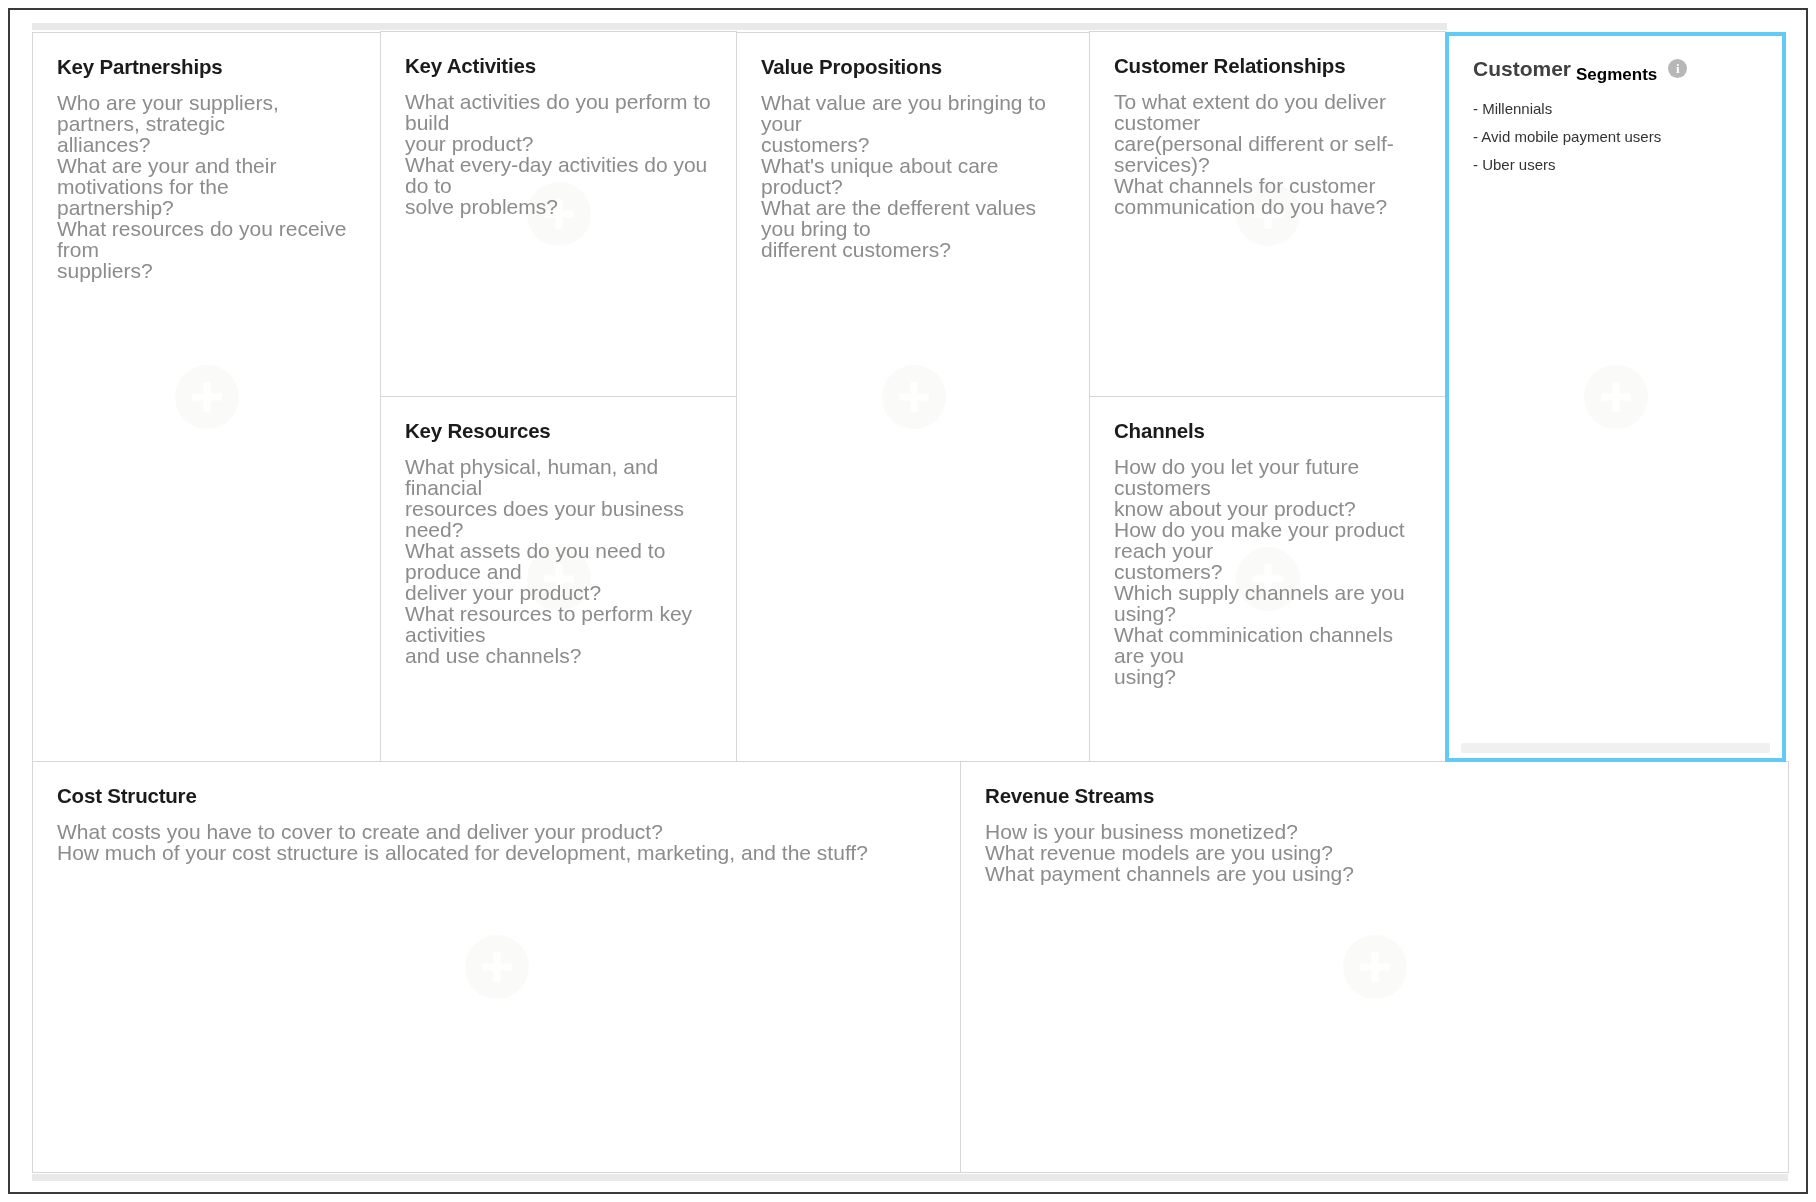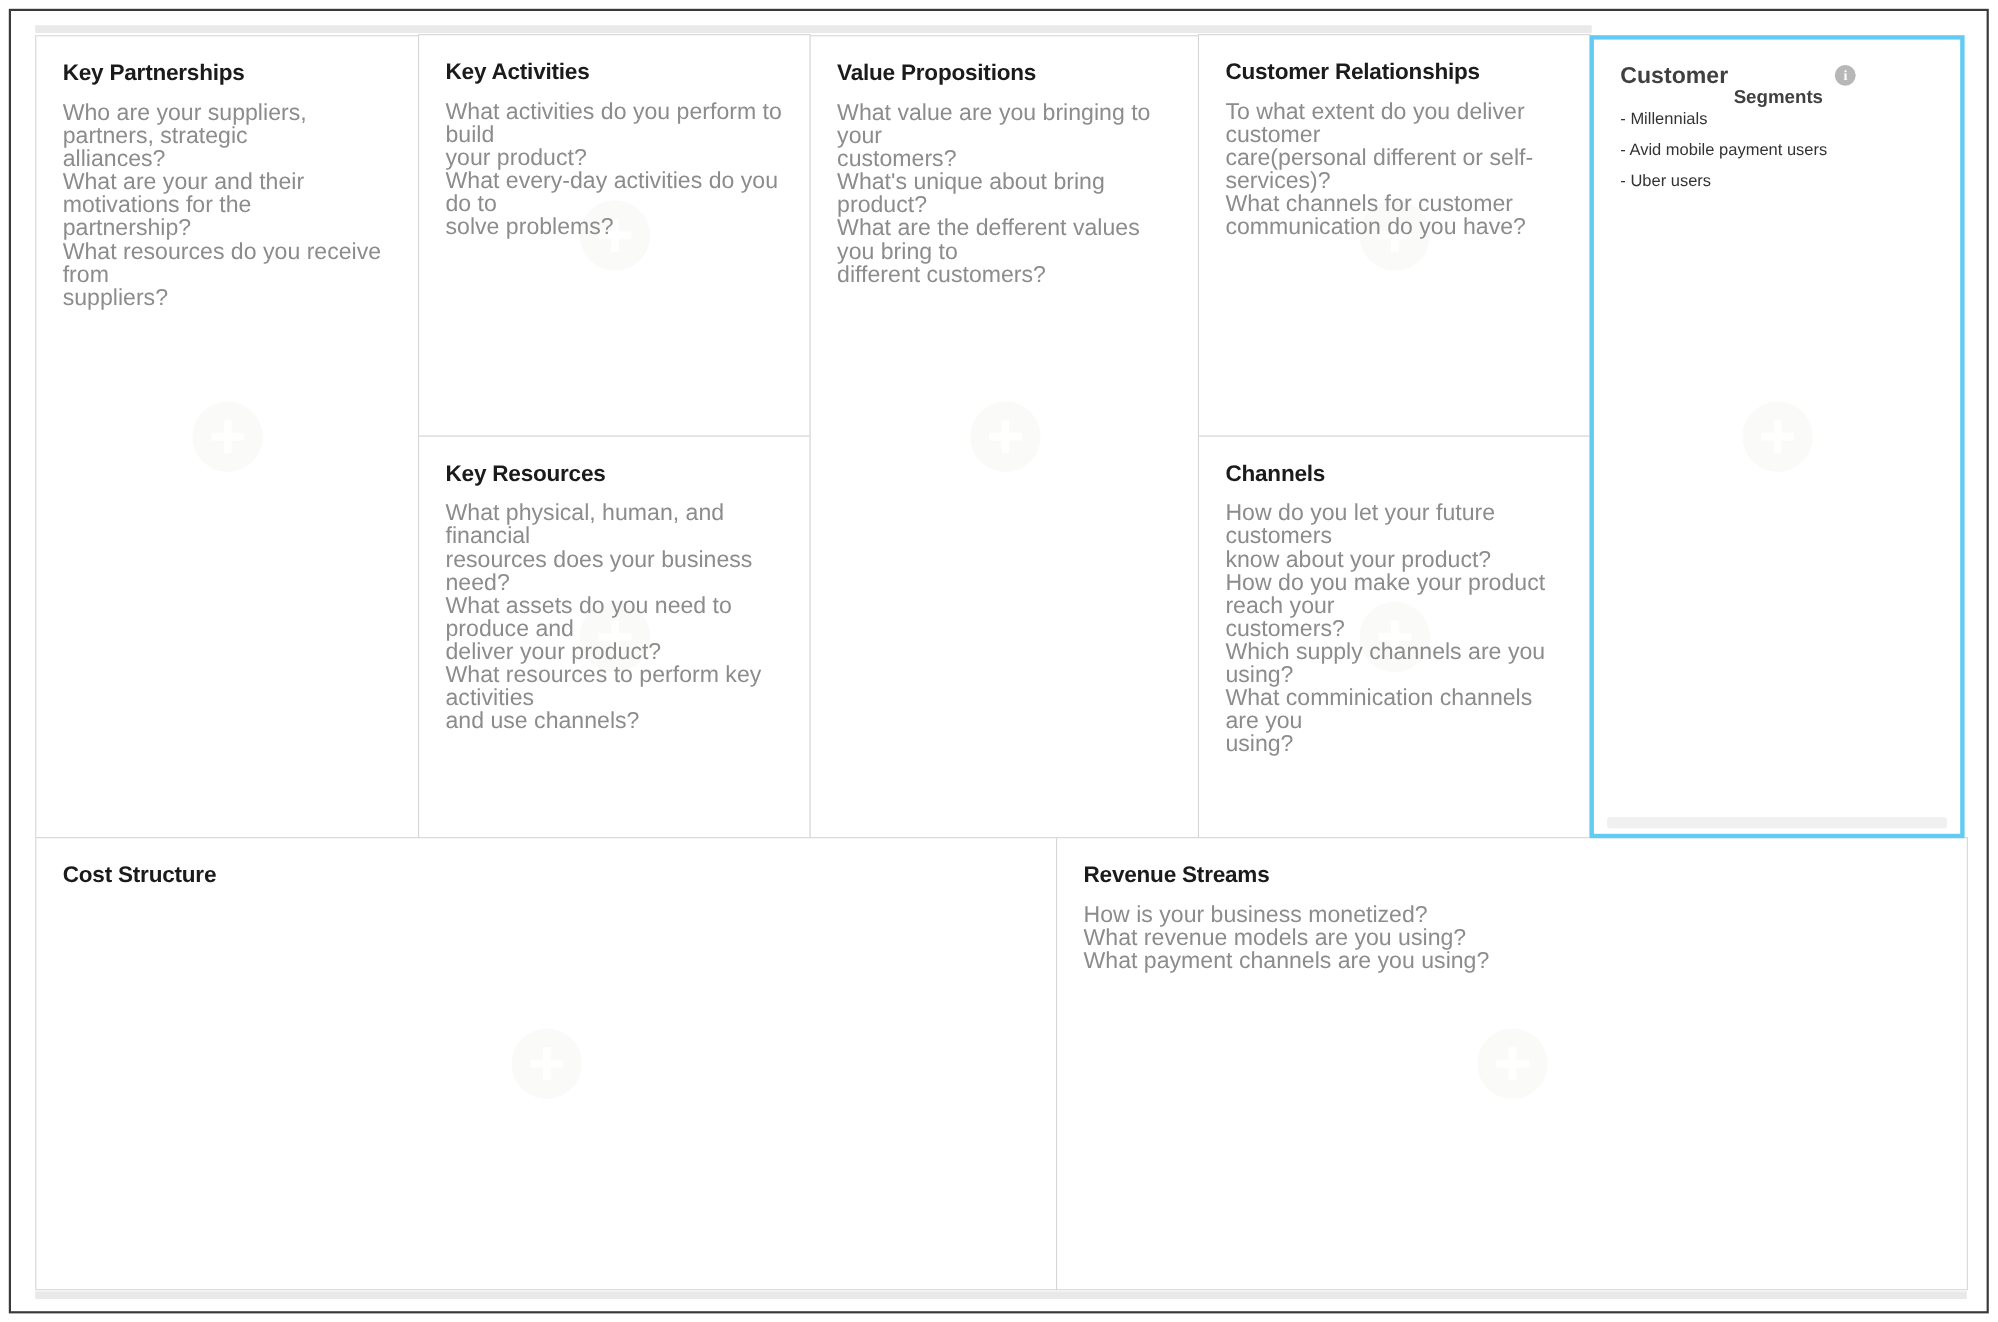--- a/index.html
+++ b/index.html
@@ -120,26 +120,26 @@
   }
   .cs-title-main {
     font-size: 21px;
     font-weight: bold;
     color: #404040;
     line-height: 1;
   }
   .cs-title-sub {
     font-size: 17px;
     font-weight: bold;
-    color: #404040;
+    color: #000000;
     line-height: 1;
     align-self: flex-end;
     margin-left: 5px;
     position: relative;
-    top: 18px;
+    top: 4px;
   }
   .info-icon {
     margin-left: 11px;
     width: 19px;
     height: 19px;
     border-radius: 50%;
     background: #b7b7b7;
     display: inline-flex;
     align-items: center;
     justify-content: center;
@@ -294,21 +294,21 @@
           </div>
         </div>
       </div>
 
       <div class="col col-vp">
         <div class="pad">
           <div class="cell-title">Value Propositions</div>
           <div class="cell-prompts">
             <span class="pline">What value are you bringing to your</span>
             <span class="pline">customers?</span>
-            <span class="pline">What's unique about bring product?</span>
+            <span class="pline">What's unique about care product?</span>
             <span class="pline">What are the defferent values you bring to</span>
             <span class="pline">different customers?</span>
           </div>
         </div>
         <div class="plus-holder plus-vp">
           <div class="plus-circle"></div>
         </div>
       </div>
 
       <div class="col-cr">
@@ -367,20 +367,24 @@
         <div class="cs-scroll-strip"></div>
       </div>
 
     </div>
 
     <div class="bottom-row">
 
       <div class="bcell bcell-cost">
         <div class="pad">
           <div class="cell-title">Cost Structure</div>
+          <div class="cell-prompts">
+            <span class="pline">What costs you have to cover to create and deliver your product?</span>
+            <span class="pline">How much of your cost structure is allocated for development, marketing, and the stuff?</span>
+          </div>
         </div>
         <div class="plus-holder plus-bottom">
           <div class="plus-circle"></div>
         </div>
       </div>
 
       <div class="bcell bcell-revenue">
         <div class="pad">
           <div class="cell-title">Revenue Streams</div>
           <div class="cell-prompts">

